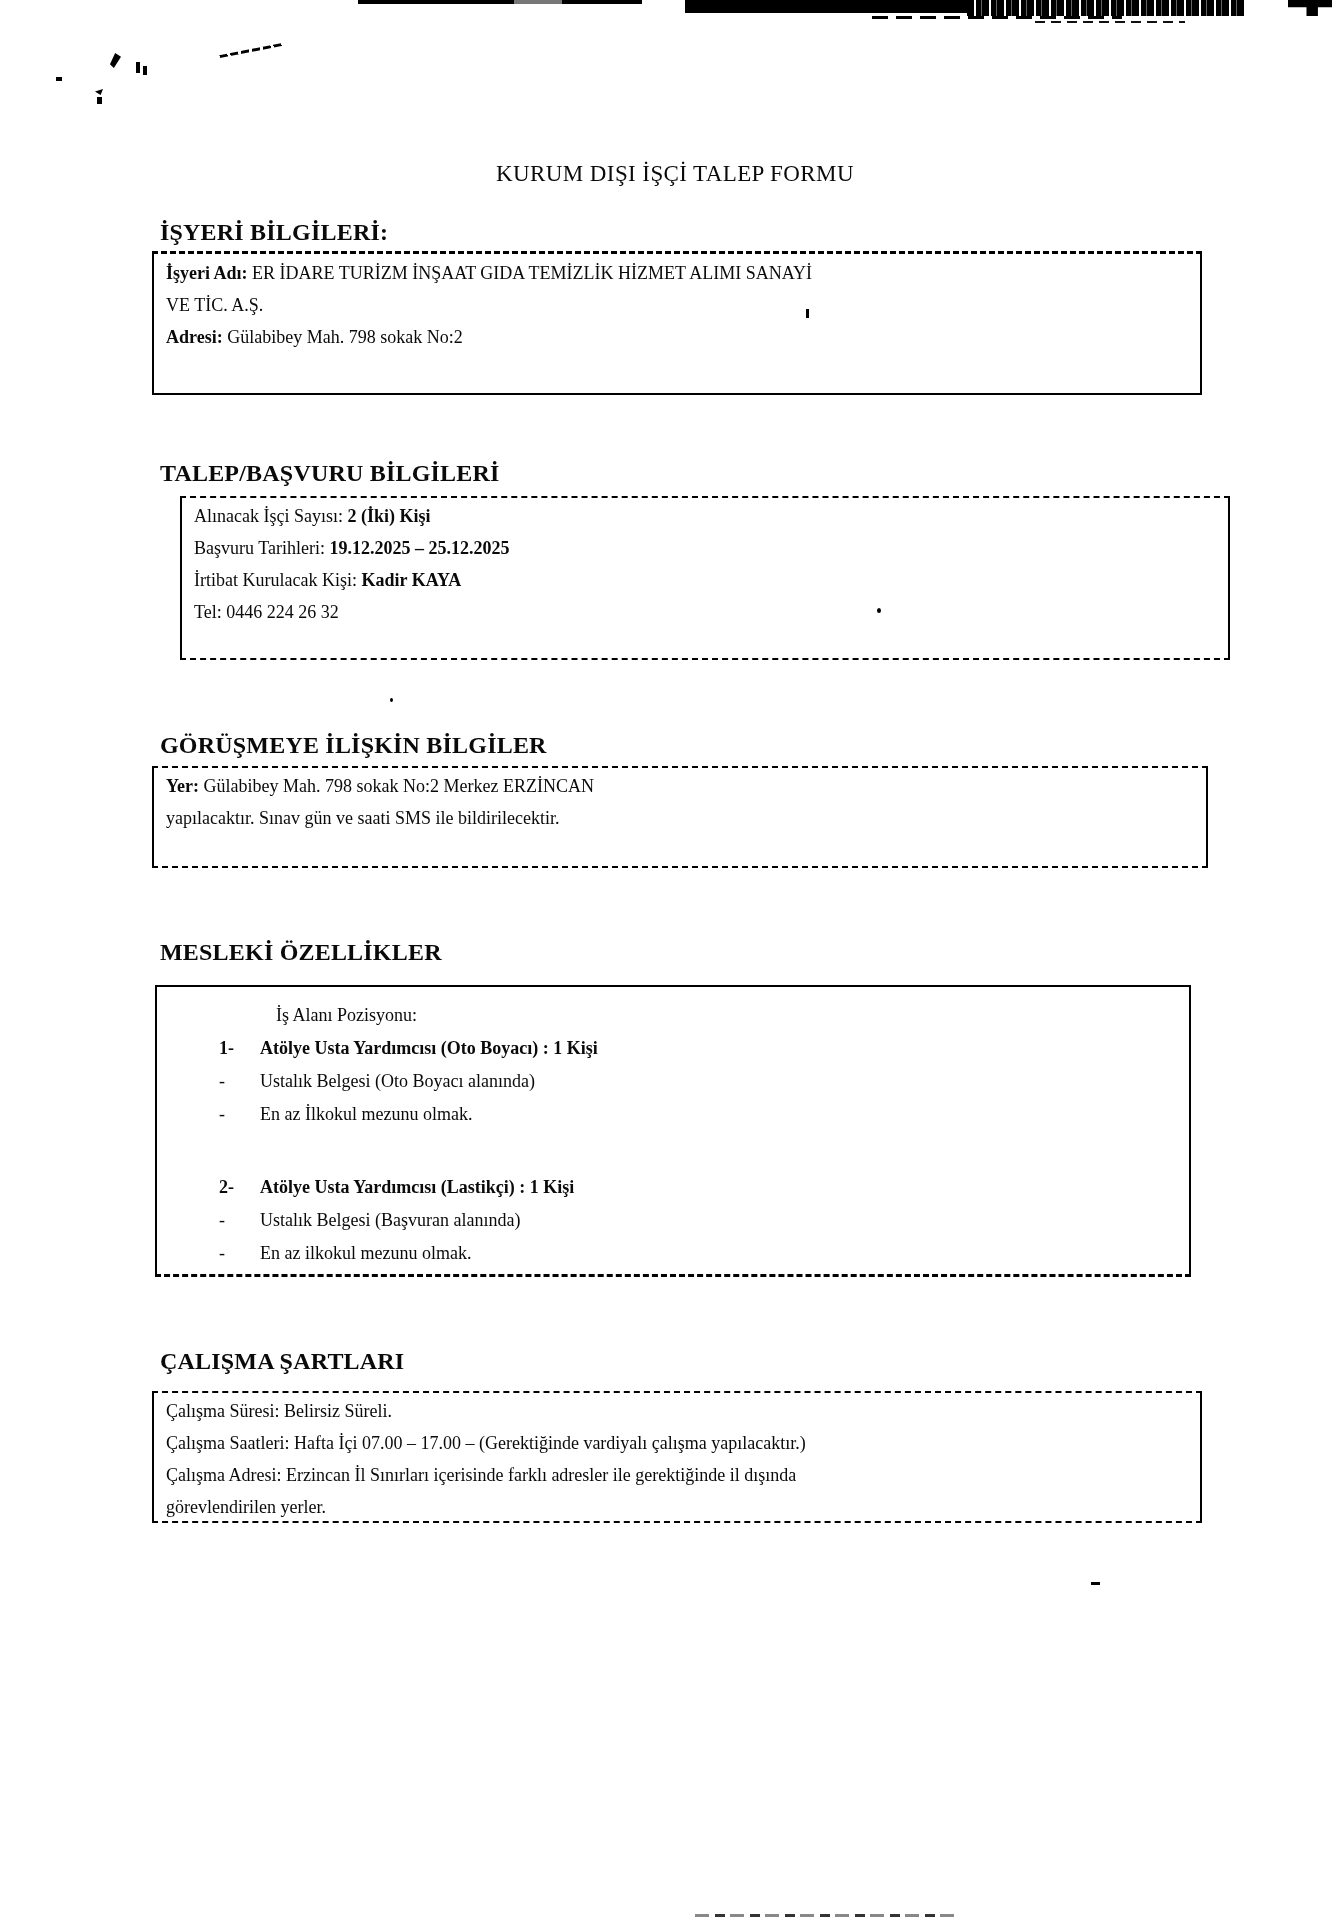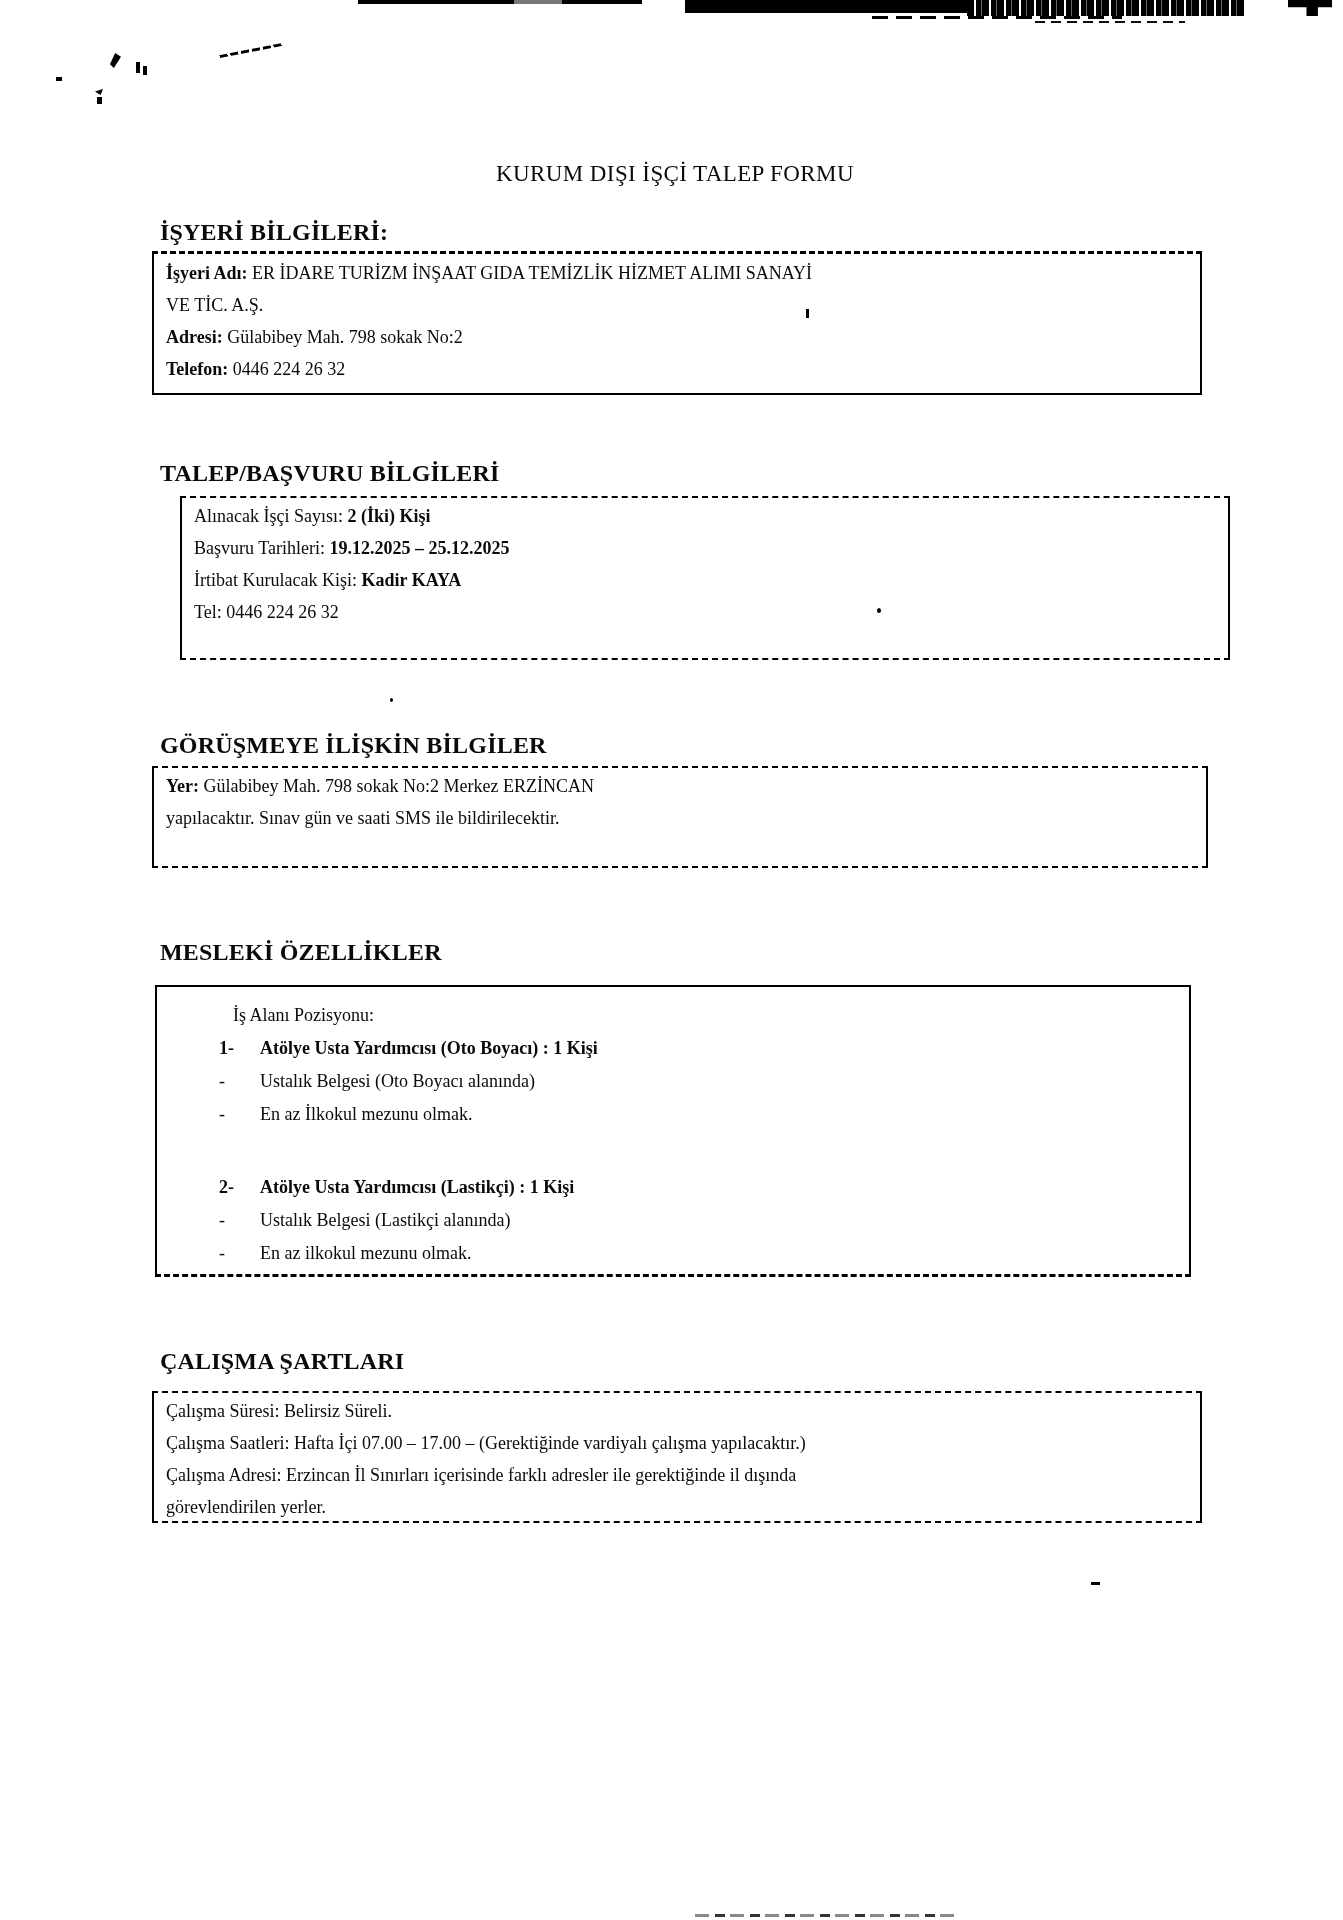--- a/index.html
+++ b/index.html
@@ -39,21 +39,21 @@
   .box{position:absolute;border:2px solid #000;font-size:18px;}
   .box .ln{padding-left:12px;line-height:32px;white-space:nowrap;}
   .b{font-weight:bold;}
   .box1{left:152px;top:251px;width:1046px;height:136px;border-top:3px dashed #000;padding-top:3px;}
   .box2{left:152px;top:496px;width:1046px;height:158px;border-top:2px dashed #000;border-bottom:2px dashed #000;padding-top:2px;margin-left:28px;}
   .box3{left:152px;top:766px;width:1052px;height:96px;border-top:2px dashed #000;border-bottom:2px dashed #000;padding-top:2px;}
   .box4{left:155px;top:985px;width:1032px;height:275px;border-bottom:3px dashed #000;padding-top:12px;}
   .box5{left:152px;top:1391px;width:1046px;height:126px;border-top:2px dashed #000;border-bottom:2px dashed #000;padding-top:2px;}
   .mi{display:flex;line-height:33px;white-space:nowrap;}
   .mi .mk{margin-left:62px;width:41px;flex:none;}
-  .mi.intro{padding-left:76px;}
+  .mi.intro{padding-left:119px;}
   .gap{height:40px;}
 </style>
 </head>
 <body>
 
 <div class="art art-thinline"></div>
 <div class="art art-bar-left"></div>
 <div class="art art-bar-right"></div>
 <div class="art art-bar-frag1"></div>
 <div class="art art-bar-frag2"></div>
@@ -71,21 +71,20 @@
 <div class="art art-dash1"></div>
 <div class="art-bottom abs"></div>
 
 <div class="abs title">KURUM DIŞI İŞÇİ TALEP FORMU</div>
 
 <div class="abs h h1">İŞYERİ BİLGİLERİ:</div>
 <div class="box box1">
   <div class="ln"><span class="b">İşyeri Adı:</span><span> ER İDARE TURİZM İNŞAAT GIDA TEMİZLİK HİZMET ALIMI SANAYİ</span></div>
   <div class="ln"><span>VE TİC. A.Ş.</span></div>
   <div class="ln"><span class="b">Adresi:</span><span> Gülabibey Mah. 798 sokak No:2</span></div>
-  <div class="ln"><span class="b">Telefon:</span><span> 0446 224 26 32</span></div>
 </div>
 
 <div class="abs h h2">TALEP/BAŞVURU BİLGİLERİ</div>
 <div class="box box2">
   <div class="ln"><span>Alınacak İşçi Sayısı: </span><span class="b">2 (İki) Kişi</span></div>
   <div class="ln"><span>Başvuru Tarihleri: </span><span class="b">19.12.2025 – 25.12.2025</span></div>
   <div class="ln"><span>İrtibat Kurulacak Kişi: </span><span class="b">Kadir KAYA</span></div>
   <div class="ln"><span>Tel: 0446 224 26 32</span></div>
 </div>
 
@@ -112,21 +111,21 @@
       <span class="mk">-</span>
       <span>En az İlkokul mezunu olmak.</span>
     </div>
   <div class="gap"></div>
   <div class="mi">
       <span class="mk b">2-</span>
       <span class="b">Atölye Usta Yardımcısı (Lastikçi) : 1 Kişi</span>
     </div>
   <div class="mi">
       <span class="mk">-</span>
-      <span>Ustalık Belgesi (Lastikçi alanında)</span>
+      <span>Ustalık Belgesi (Başvuran alanında)</span>
     </div>
   <div class="mi">
       <span class="mk">-</span>
       <span>En az ilkokul mezunu olmak.</span>
     </div>
 </div>
 
 <div class="abs h h5">ÇALIŞMA ŞARTLARI</div>
 <div class="box box5">
   <div class="ln"><span>Çalışma Süresi: Belirsiz Süreli.</span></div>

